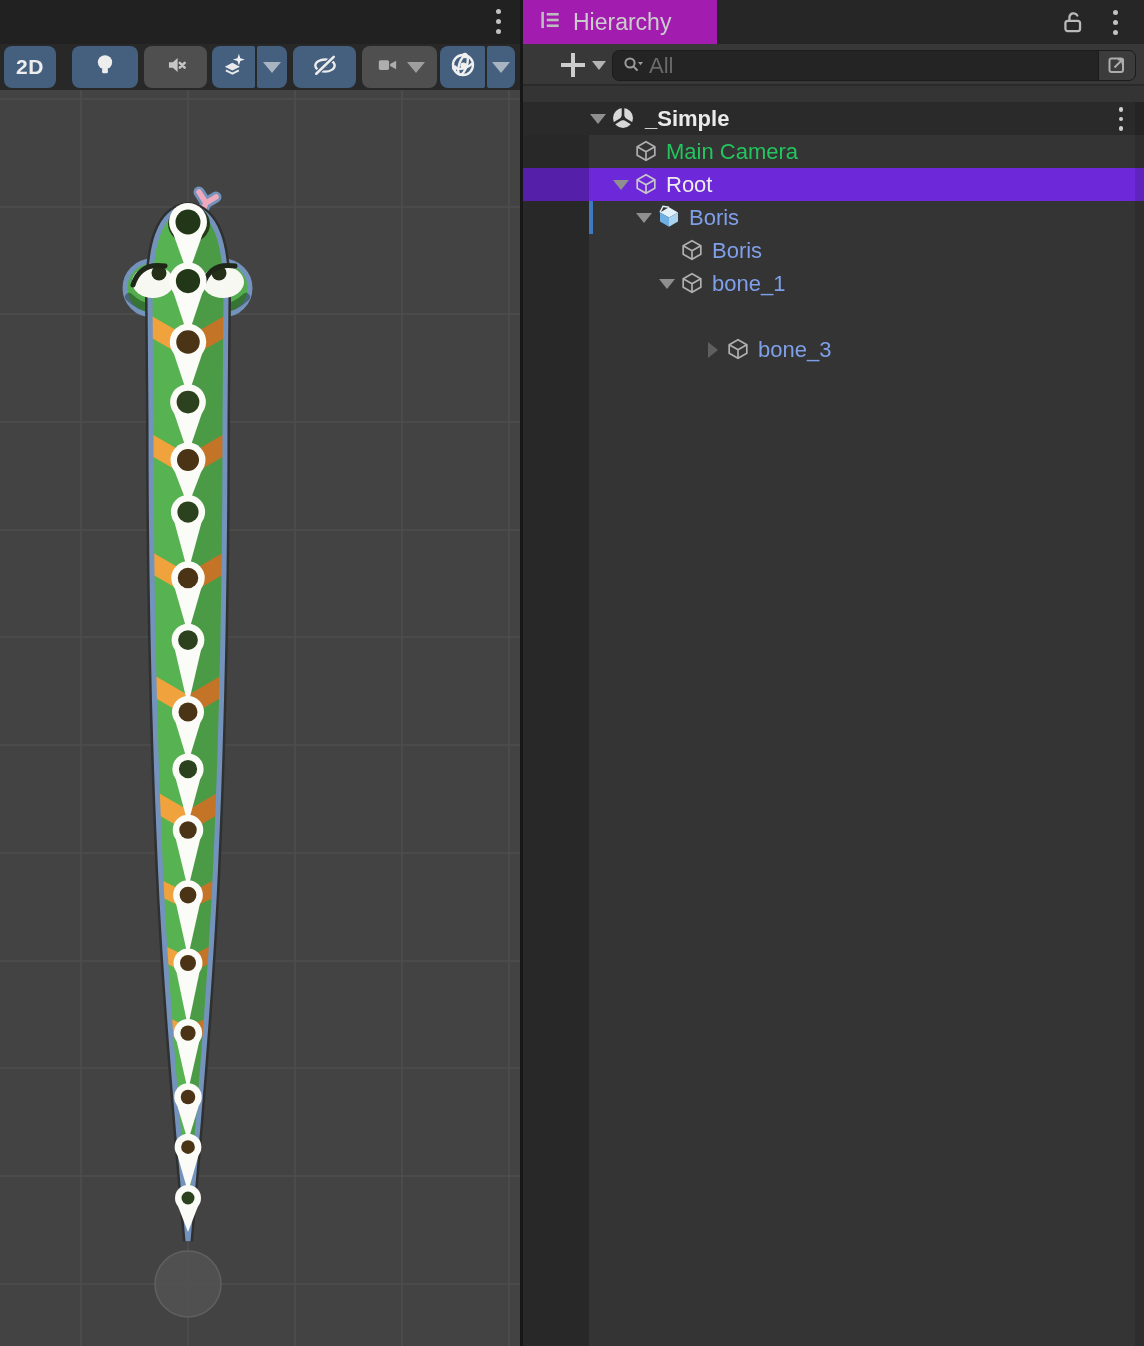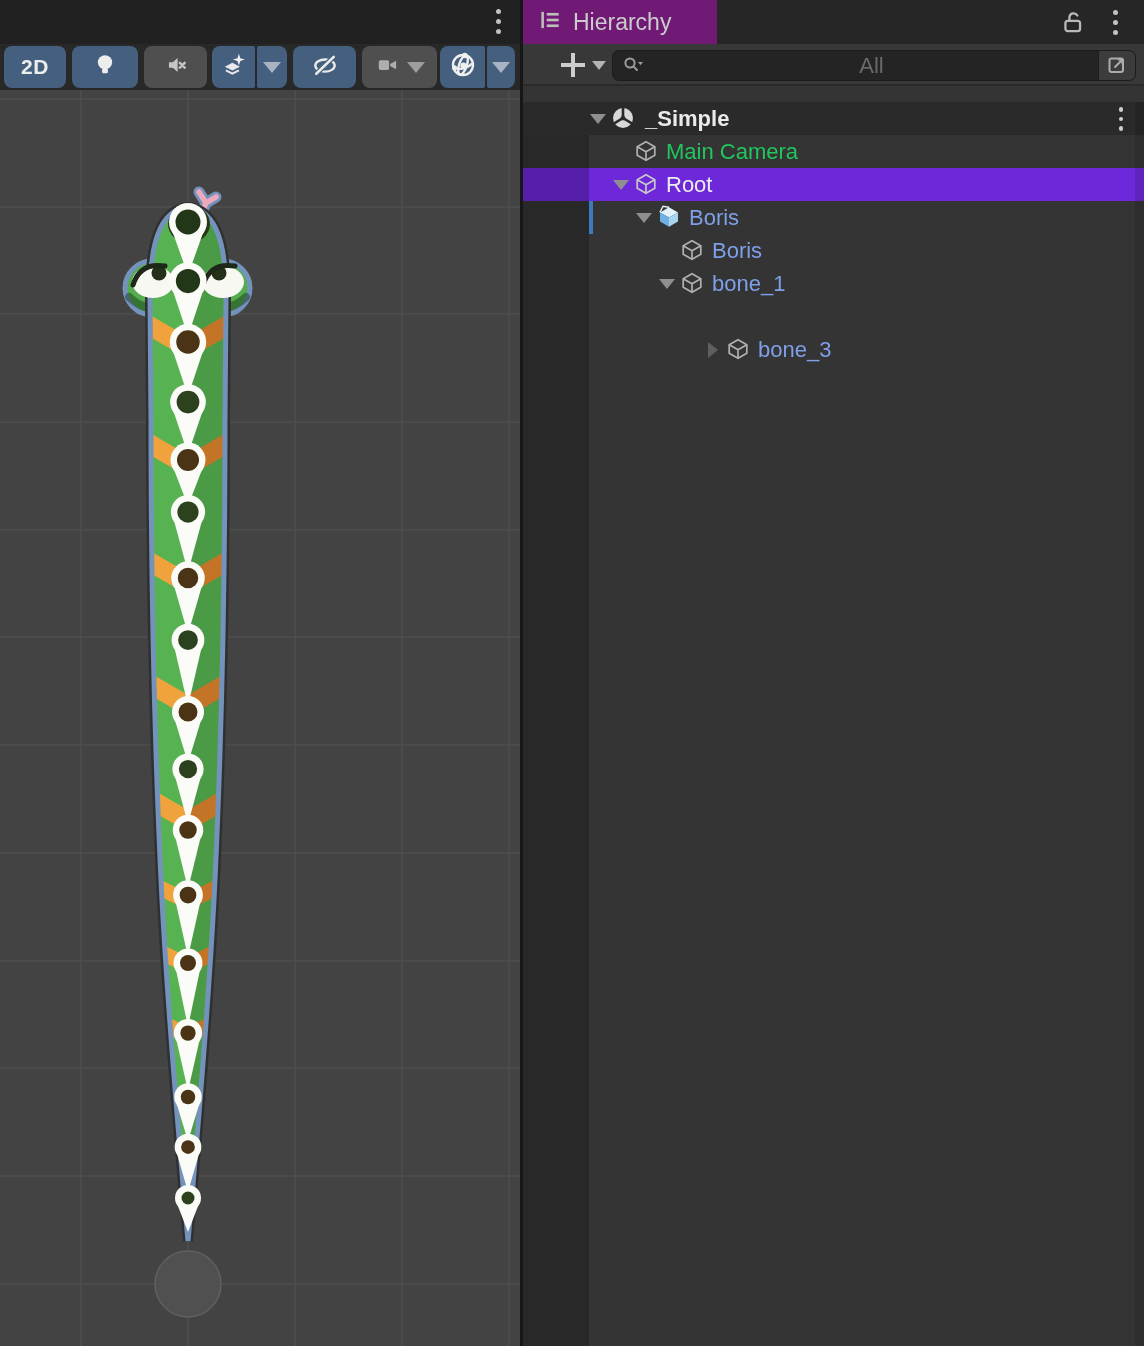--- a/index.html
+++ b/index.html
@@ -23,38 +23,38 @@
          border-top:11px solid #a9b4c2;}
   .tbtn.off .caret{border-top-color:#9e9e9e;}
   .seg-l{border-top-right-radius:2px;border-bottom-right-radius:2px;}
   .seg-r{border-top-left-radius:2px;border-bottom-left-radius:2px;}
   .viewport{position:absolute;left:0;top:90px;}
   
   .divider{position:absolute;left:520px;top:0;width:3px;height:1346px;background:#171717;}
   
   .hier-panel{position:absolute;left:523px;top:0;width:621px;height:1346px;background:#343434;}
   .hier-tabbar{position:absolute;left:0;top:0;width:100%;height:44px;background:#262626;}
-  .hier-tab{position:absolute;left:0;top:0;height:44px;width:194px;background:#701a75;
+  .hier-tab{position:absolute;left:0;top:0;height:44px;width:194px;background:#a21caf;
             display:flex;align-items:center;gap:10px;padding-left:14px;box-sizing:border-box;cursor:pointer;}
   .hier-tab .title{color:#cccccc;font-size:23px;}
   .iconbtn{position:absolute;top:7px;width:30px;height:30px;display:flex;align-items:center;
            justify-content:center;cursor:pointer;}
   .hier-toolbar{position:absolute;left:0;top:44px;width:100%;height:42px;background:#383838;
                 border-bottom:2px solid #2a2a2a;box-sizing:border-box;}
   .plus-btn{position:absolute;left:38px;top:5px;width:58px;height:32px;display:flex;align-items:center;
             gap:7px;cursor:pointer;}
   .plus-glyph{position:relative;width:24px;height:24px;}
   .plus-glyph::before{content:"";position:absolute;left:0;top:10px;width:24px;height:4px;background:#cdcdcd;}
   .plus-glyph::after{content:"";position:absolute;left:10px;top:0;width:4px;height:24px;background:#cdcdcd;}
   .small-caret{width:0;height:0;border-left:7px solid transparent;border-right:7px solid transparent;
                border-top:9px solid #b3b3b3;}
   .searchbox{position:absolute;left:89px;top:6px;width:524px;height:31px;background:#242424;
              border:1px solid #1c1c1c;border-radius:7px;box-sizing:border-box;display:flex;align-items:center;}
   .searchbox input{flex:1;background:transparent;border:none;outline:none;color:#fde047;
-                   font-size:22px;font-family:inherit;padding:0 4px;min-width:0;text-align:center;}
+                   font-size:22px;font-family:inherit;padding:0 4px;min-width:0;}
   .searchbox input::placeholder{color:#6a6a6a;}
   .search-popout{width:36px;height:29px;background:#3c3c3c;border-left:1px solid #1c1c1c;
                  border-radius:0 6px 6px 0;display:flex;align-items:center;justify-content:center;cursor:pointer;}
   .tree{position:absolute;left:0;top:86px;width:100%;bottom:0;margin-top:16px;}
   .hrow{position:absolute;left:0;width:100%;height:33px;display:flex;align-items:center;cursor:pointer;}
   .row-scene{background:#2a2a2a;}
   .row-selected{background:#6d28d9;}
   .gutter-overlay{position:absolute;left:0;top:33px;width:66px;bottom:0;background:rgba(0,0,0,0.22);
                   pointer-events:none;z-index:5;}
   .scrolltrack{position:absolute;right:0;top:0;width:9px;bottom:0;background:rgba(0,0,0,0.12);}
@@ -79,21 +79,21 @@
   <div class="scene-panel">
     <div class="scene-tabbar">
       <div class="kebab">
           <i></i>
           <i></i>
           <i></i>
         </div>
     </div>
 
     <div class="scene-toolbar">
-      <div class="tbtn on" style="left:4px;width:62px;">
+      <div class="tbtn on" style="left:4px;width:52px;">
         <span class="lab">2D</span>
       </div>
       <div class="tbtn on" style="left:72px;width:66px;">
         <span>
           <svg width="26" height="26" viewBox="0 0 24 24">
               <circle cx="12" cy="9.5" r="6.6" fill="#ededed"></circle>
               <rect x="9.3" y="15" width="5.4" height="4.6" rx="1.4" fill="#ededed"></rect>
             </svg>
         </span>
       </div>

